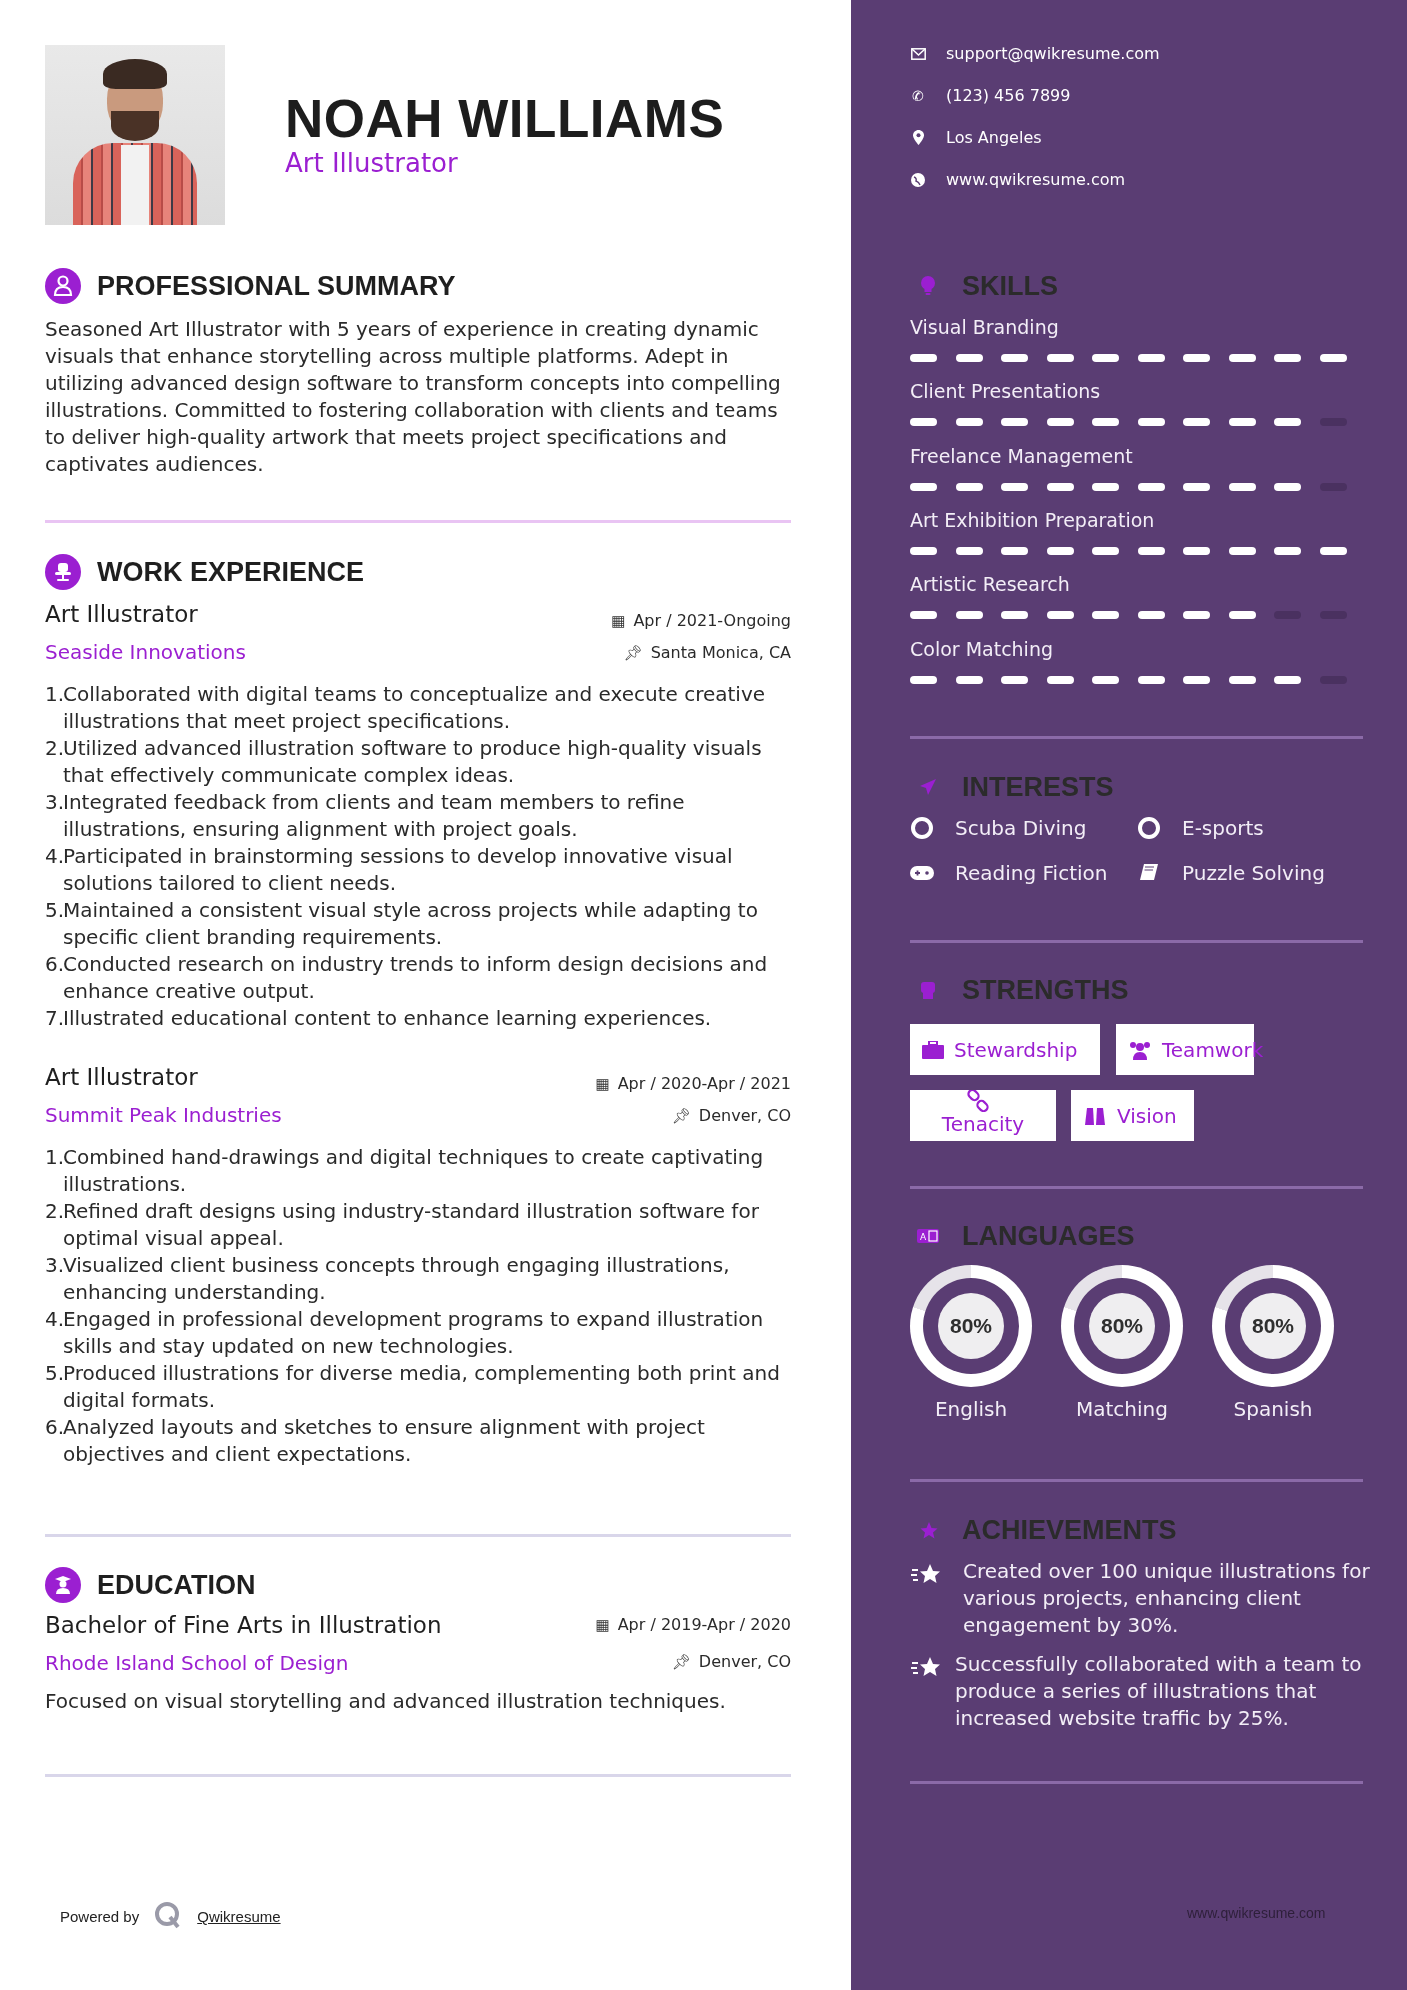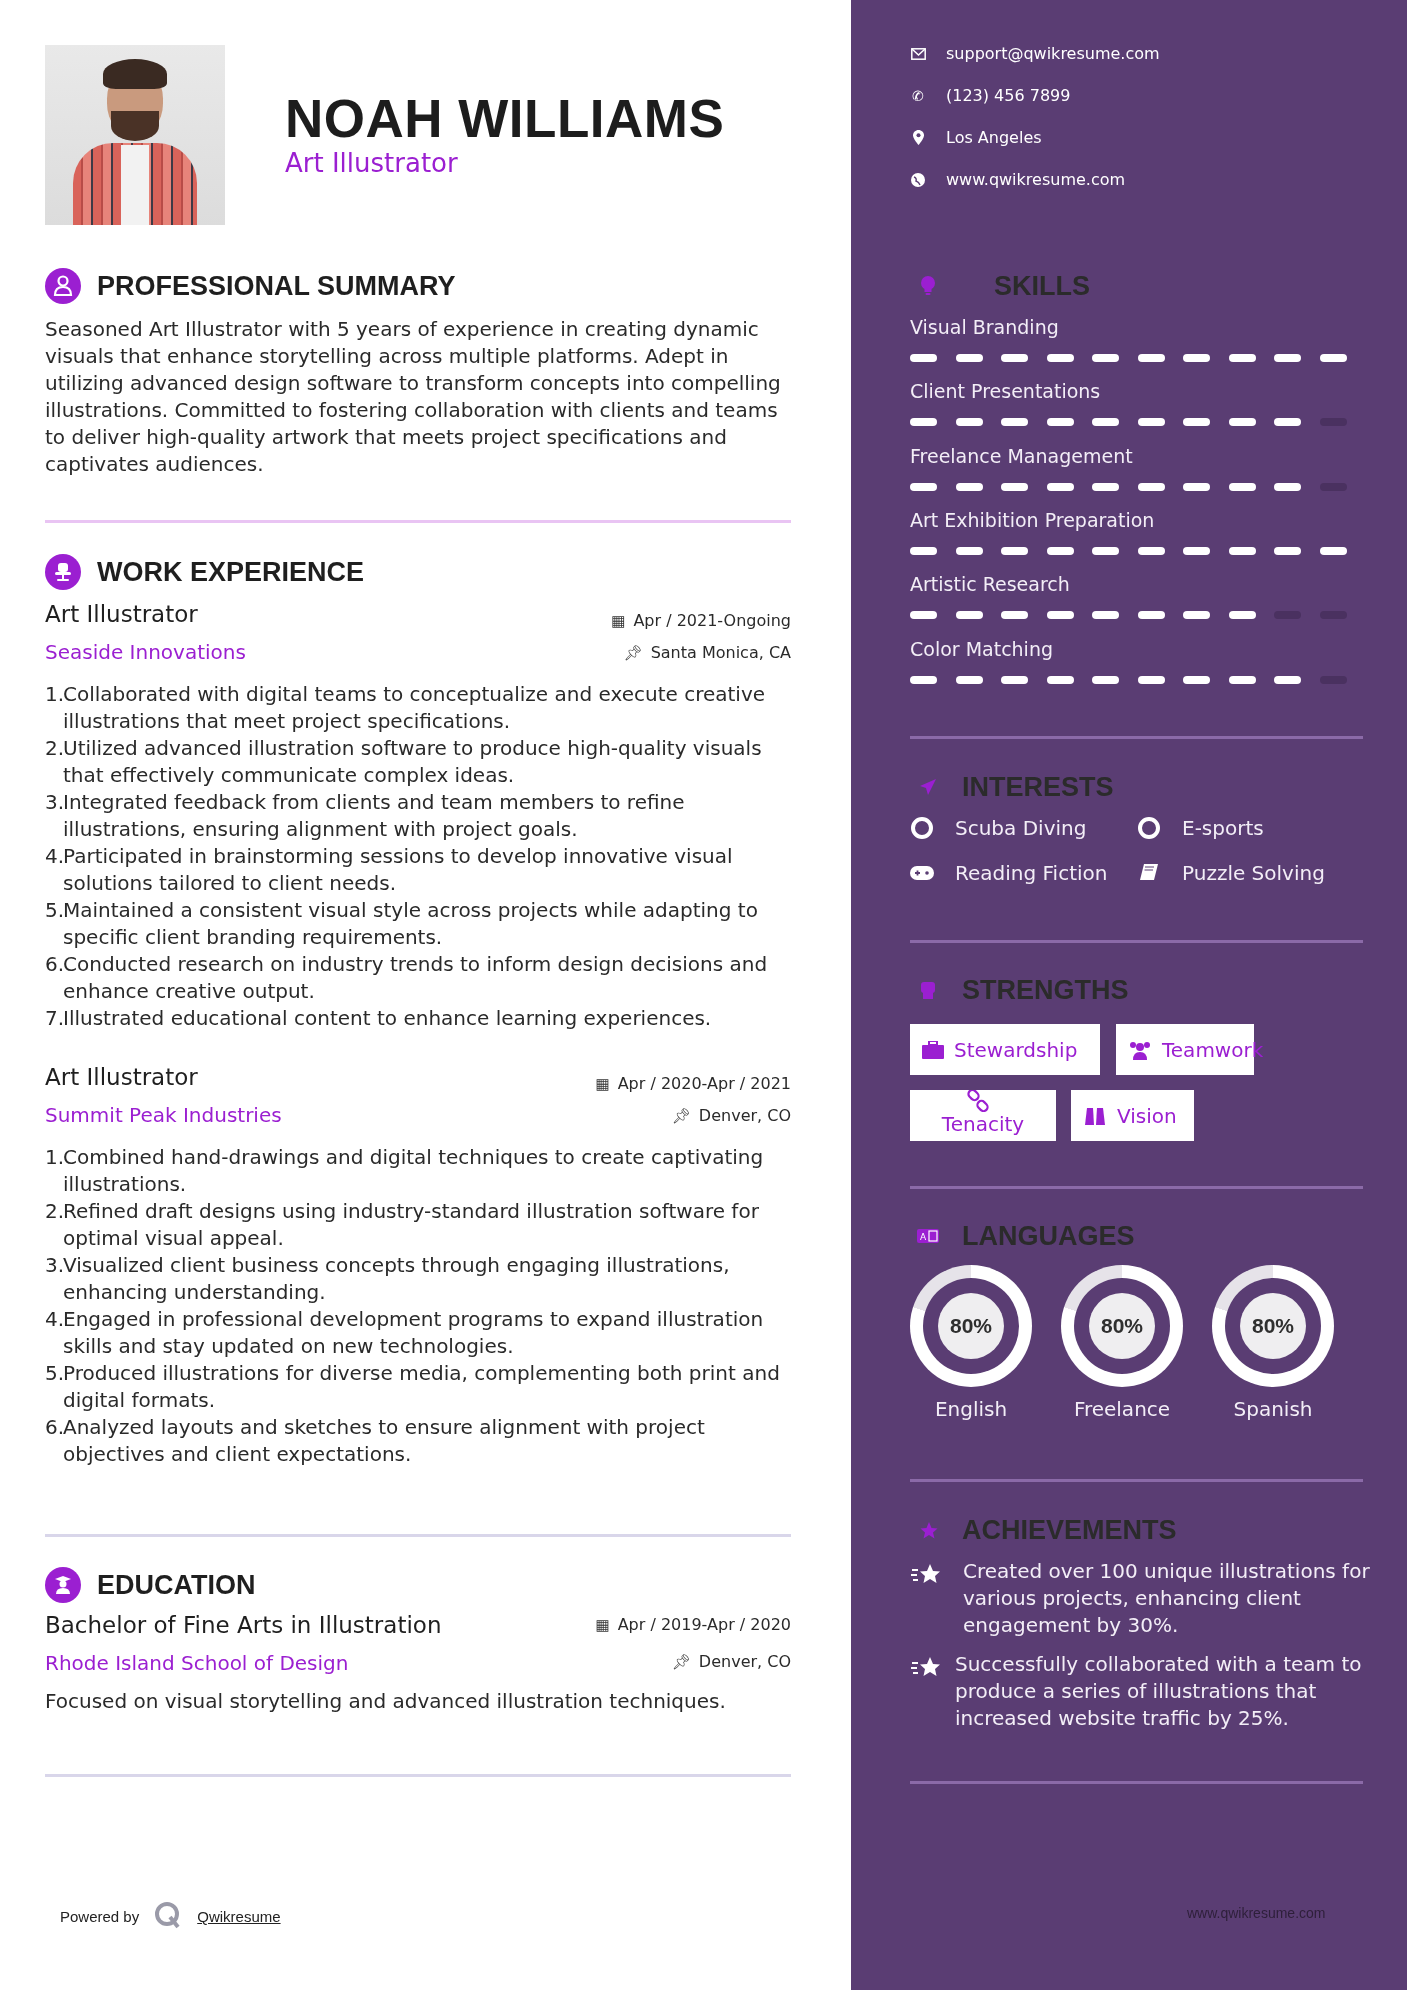--- a/index.html
+++ b/index.html
@@ -255,21 +255,21 @@
   <div class="contact" style="top:170px;">
     <span class="ci">
       <svg width="14" height="14" viewBox="0 0 14 14">
           <circle cx="7" cy="7" r="7" fill="#fff"></circle>
           <path d="M3 4 Q6 5 5 8 Q8 9 9 12" fill="none" stroke="#5a3d73" stroke-width="1.4"></path>
         </svg>
     </span>
     <span>www.qwikresume.com</span>
   </div>
 
-  <div class="sec-head" style="left:910px; top:268px;gap:32px;">
+  <div class="sec-head" style="left:910px; top:268px;">
     <span class="ic">
       <svg width="16" height="22" viewBox="0 0 16 22">
           <circle cx="8" cy="8" r="7" fill="#9b1fd1"></circle>
           <rect x="4.5" y="14" width="7" height="3" fill="#9b1fd1"></rect>
           <rect x="5.5" y="18" width="5" height="2" rx="1" fill="#9b1fd1"></rect>
         </svg>
     </span>
     <span class="lbl">SKILLS</span>
   </div>
 
@@ -467,21 +467,21 @@
       <div class="hole"></div>
       <div class="center">80%</div>
     </div>
     <div class="lname">English</div>
   </div>
   <div class="lang" style="left:1061px; top:1265px;">
     <div class="ring" style="background: conic-gradient(#ffffff 0 288deg, #e6e3e9 288deg 360deg);">
       <div class="hole"></div>
       <div class="center">80%</div>
     </div>
-    <div class="lname">Freelance</div>
+    <div class="lname">Matching</div>
   </div>
   <div class="lang" style="left:1212px; top:1265px;">
     <div class="ring" style="background: conic-gradient(#ffffff 0 288deg, #e6e3e9 288deg 360deg);">
       <div class="hole"></div>
       <div class="center">80%</div>
     </div>
     <div class="lname">Spanish</div>
   </div>
 
   <div class="divider-r" style="top:1479px;"></div>

